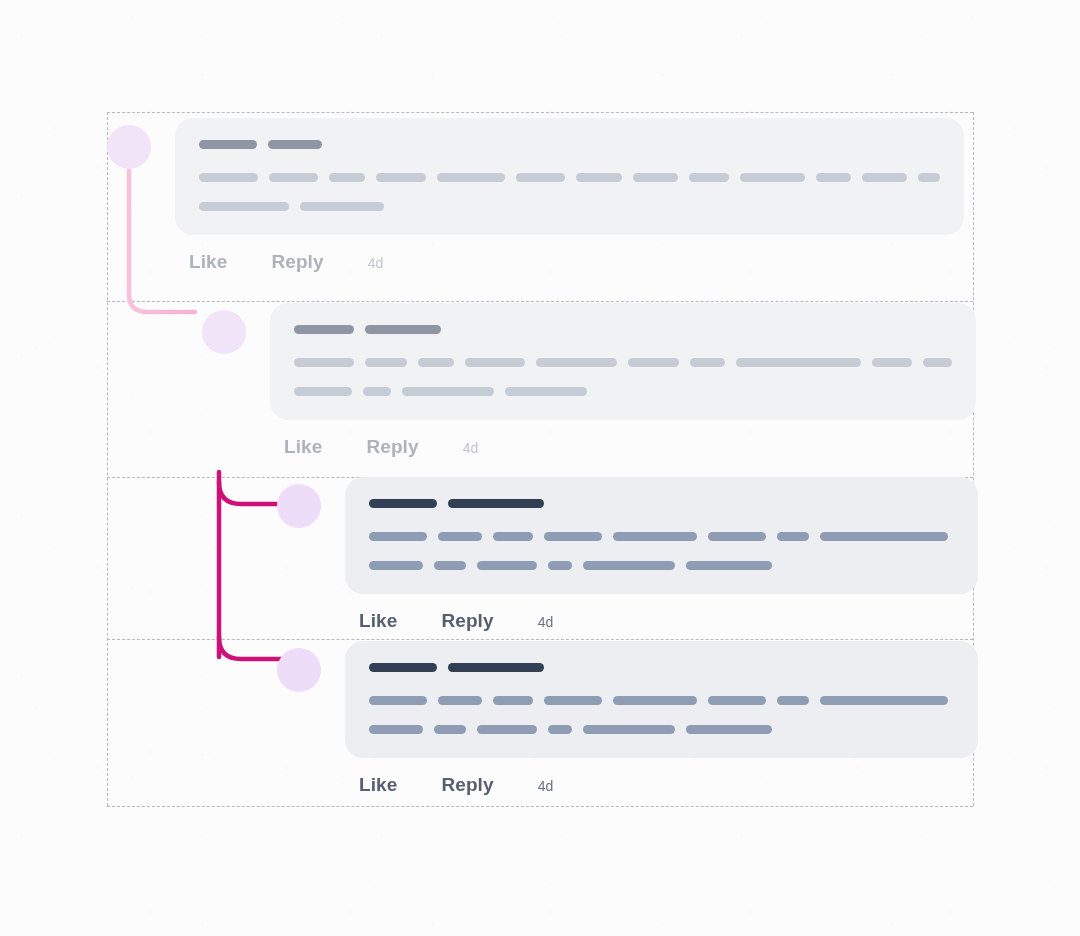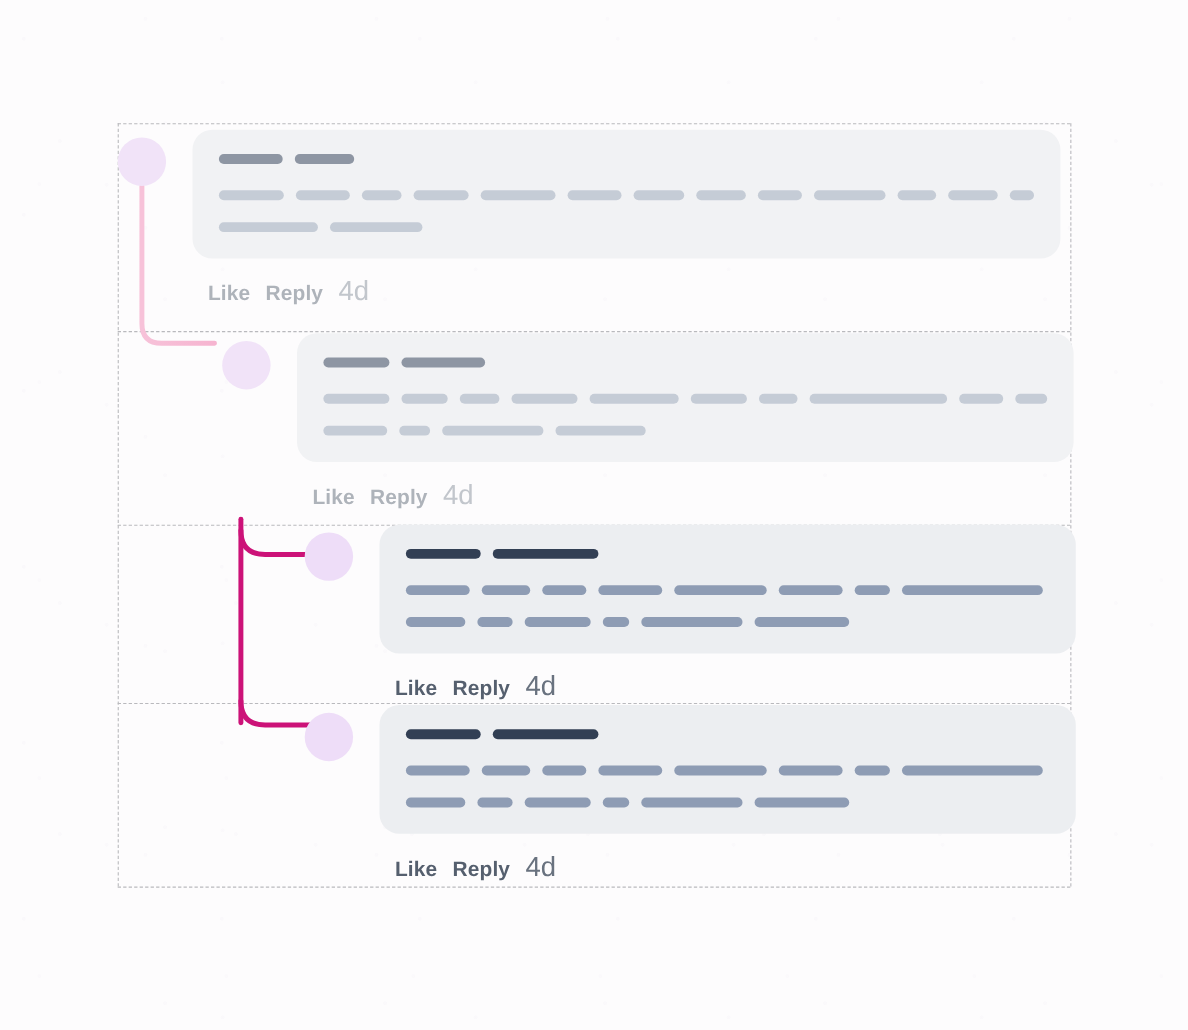--- a/index.html
+++ b/index.html
@@ -124,33 +124,33 @@
     background: #8e96a3;
     border-radius: 5px;
   }
   .comment.deep .bar { background: #8e9cb4; }
   .comment.deep .name-line .bar { background: #323f54; }
 
   
   .actions {
     display: flex;
     align-items: baseline;
-    gap: 14px;
+    gap: 44px;
     margin-top: 16px;
     padding-left: 14px;
   }
   .act {
     font-size: 19px;
     font-weight: bold;
     color: #9aa0a8;
     letter-spacing: 0.1px;
     cursor: pointer;
   }
   .ts {
-    font-size: 25px;
+    font-size: 14px;
     font-weight: normal;
     color: #b2b7bd;
     letter-spacing: 0.1px;
   }
   .comment.light .act { color: #aeb3ba; }
   .comment.light .ts  { color: #c2c6cc; }
   .comment.deep .act  { color: #555f6e; }
   .comment.deep .ts   { color: #69727f; }
 </style>
 </head>

